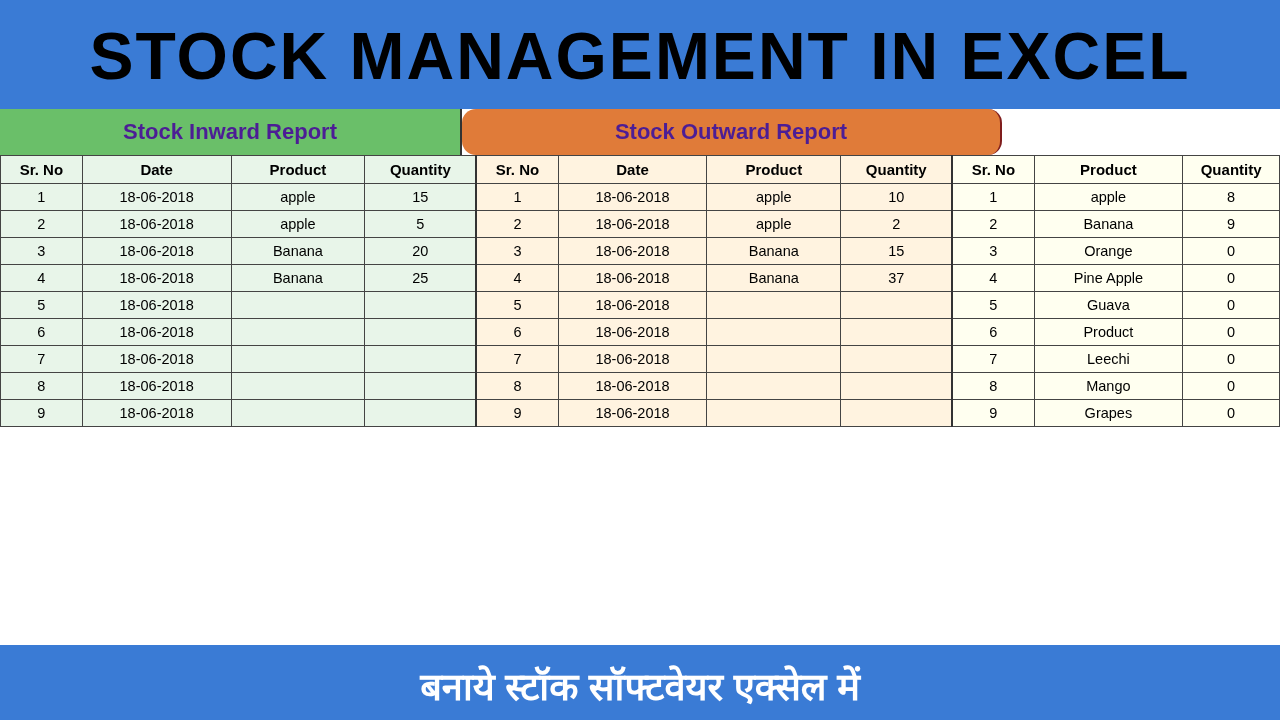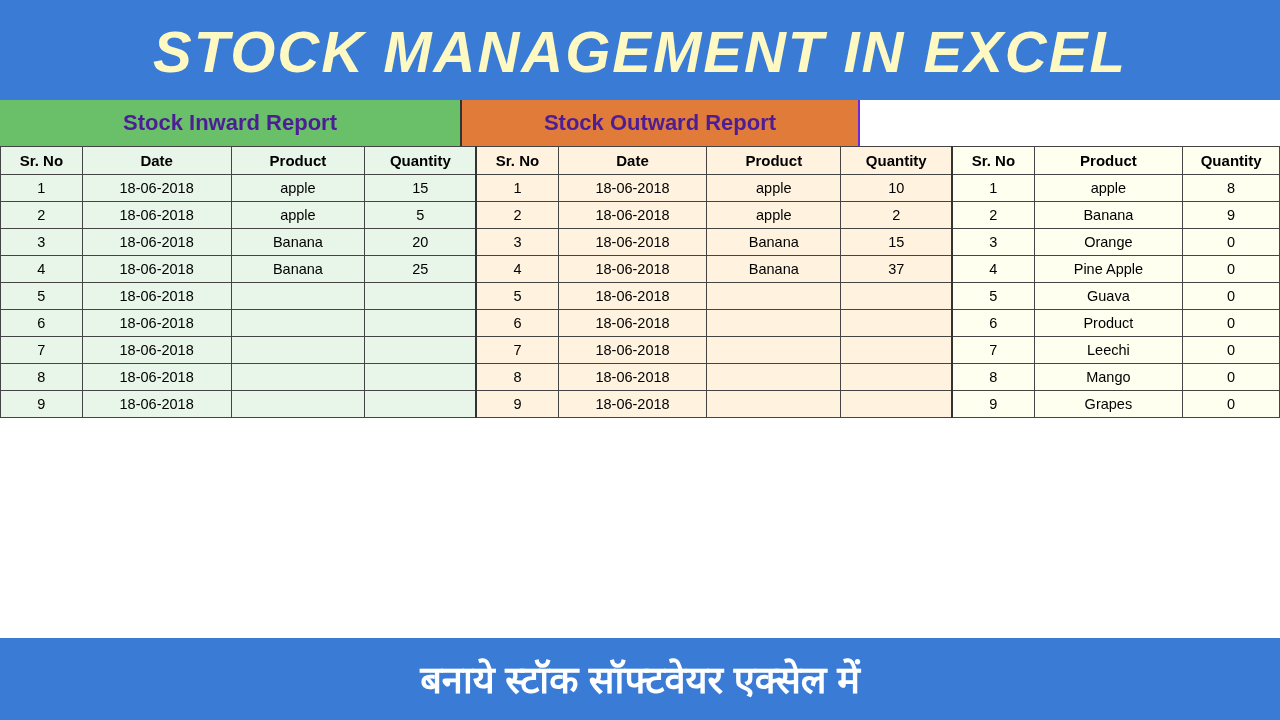--- a/index.html
+++ b/index.html
@@ -15,25 +15,24 @@
       height: 720px;
       display: flex;
       flex-direction: column;
     }
     .header {
       background: #3a7bd5;
       text-align: center;
       padding: 18px 0 15px 0;
     }
     .header h1 {
-      color: #fef9c3;
-      font-size: 58px;
+      color: #000000;
+      font-size: 66px;
       font-weight: 900;
       letter-spacing: 2px;
-      font-style: italic;
       text-transform: uppercase;
     }
     .table-section {
       background: white;
       flex: 1;
       display: flex;
       flex-direction: column;
     }
     .section-headers {
       display: flex;
@@ -46,32 +45,33 @@
       padding: 10px 0;
       color: #4c1d95;
     }
     .section-inward {
       background: #6abf69;
       width: 462px;
       border-right: 2px solid #333;
     }
     .section-outward {
       background: #e07b39;
-      width: 398px;
-      border-right: 2px solid #6d28d9;
+      width: 540px;
+      border-right: 2px solid #7f1d1d;
+      border-radius: 14px;
     }
     .section-net {
       background: #d4b400;
       flex: 1;
     }
 
     .footer {
       background: #3a7bd5;
       text-align: center;
-      padding: 14px 0 16px 0;
+      padding: 14px 0 9px 0;
     }
     .footer-text {
       color: white;
       font-size: 38px;
       font-weight: bold;
       font-family: Arial, sans-serif;
     }
 
     
     .table-wrapper {

